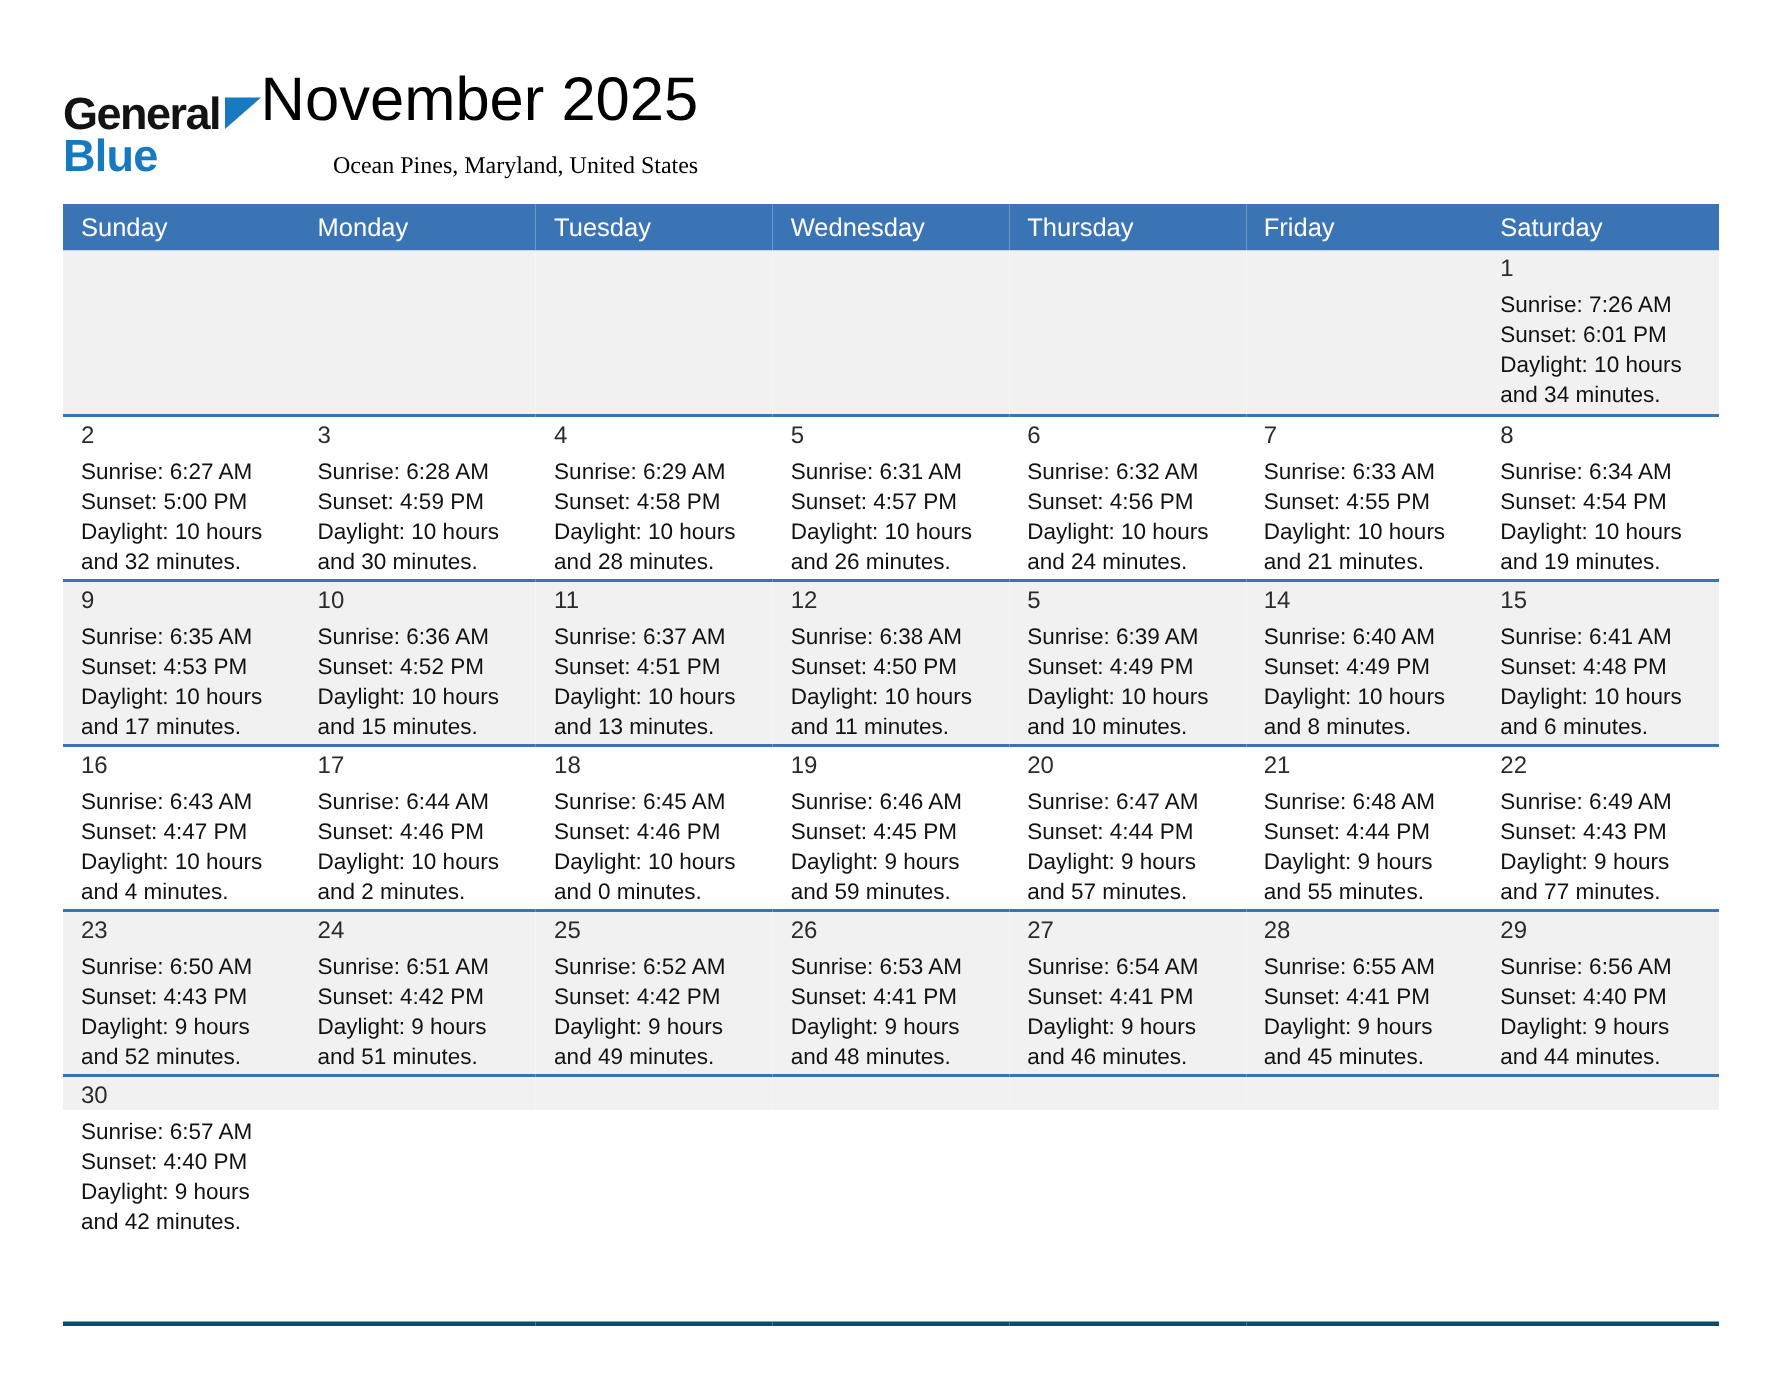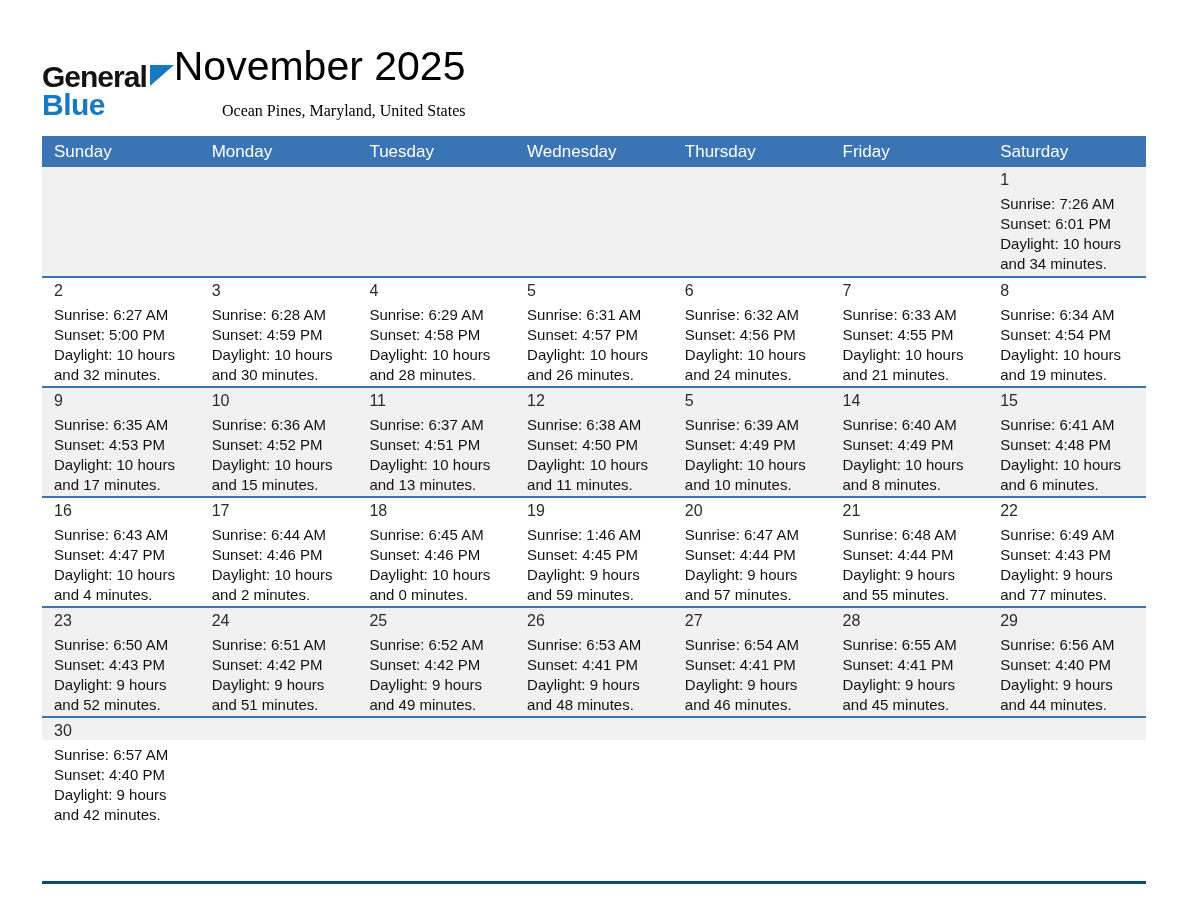--- a/index.html
+++ b/index.html
@@ -257,21 +257,21 @@
           </td>
           <td>
             <div class="day-num">18</div>
             <div class="day-line">Sunrise: 6:45 AM</div>
             <div class="day-line">Sunset: 4:46 PM</div>
             <div class="day-line">Daylight: 10 hours</div>
             <div class="day-line">and 0 minutes.</div>
           </td>
           <td>
             <div class="day-num">19</div>
-            <div class="day-line">Sunrise: 1:46 AM</div>
+            <div class="day-line">Sunrise: 6:46 AM</div>
             <div class="day-line">Sunset: 4:45 PM</div>
             <div class="day-line">Daylight: 9 hours</div>
             <div class="day-line">and 59 minutes.</div>
           </td>
           <td>
             <div class="day-num">20</div>
             <div class="day-line">Sunrise: 6:47 AM</div>
             <div class="day-line">Sunset: 4:44 PM</div>
             <div class="day-line">Daylight: 9 hours</div>
             <div class="day-line">and 57 minutes.</div>

